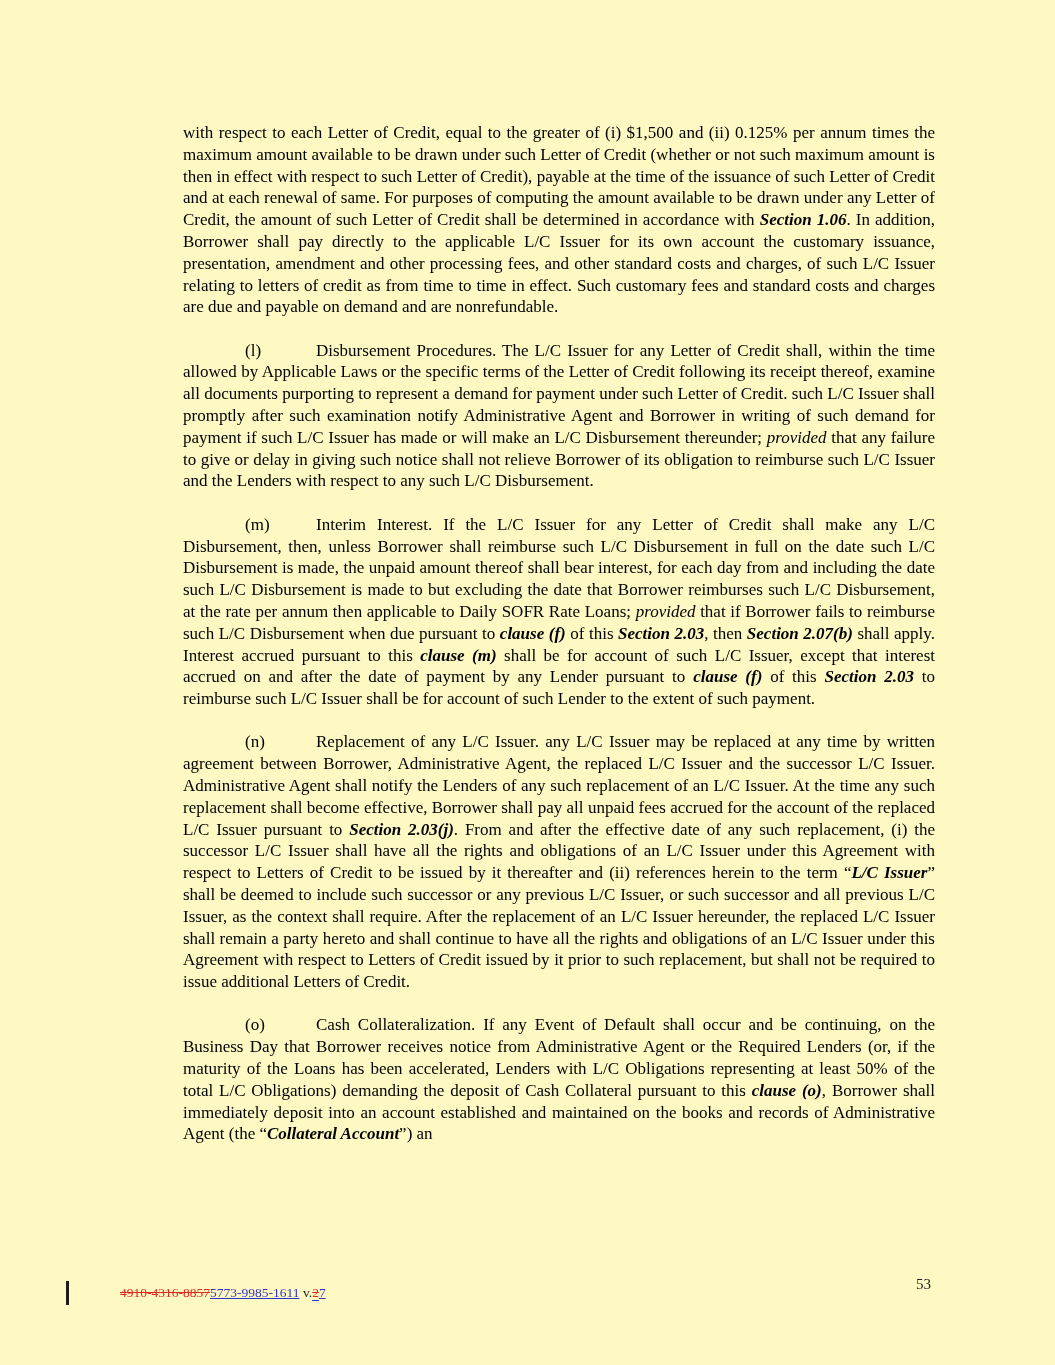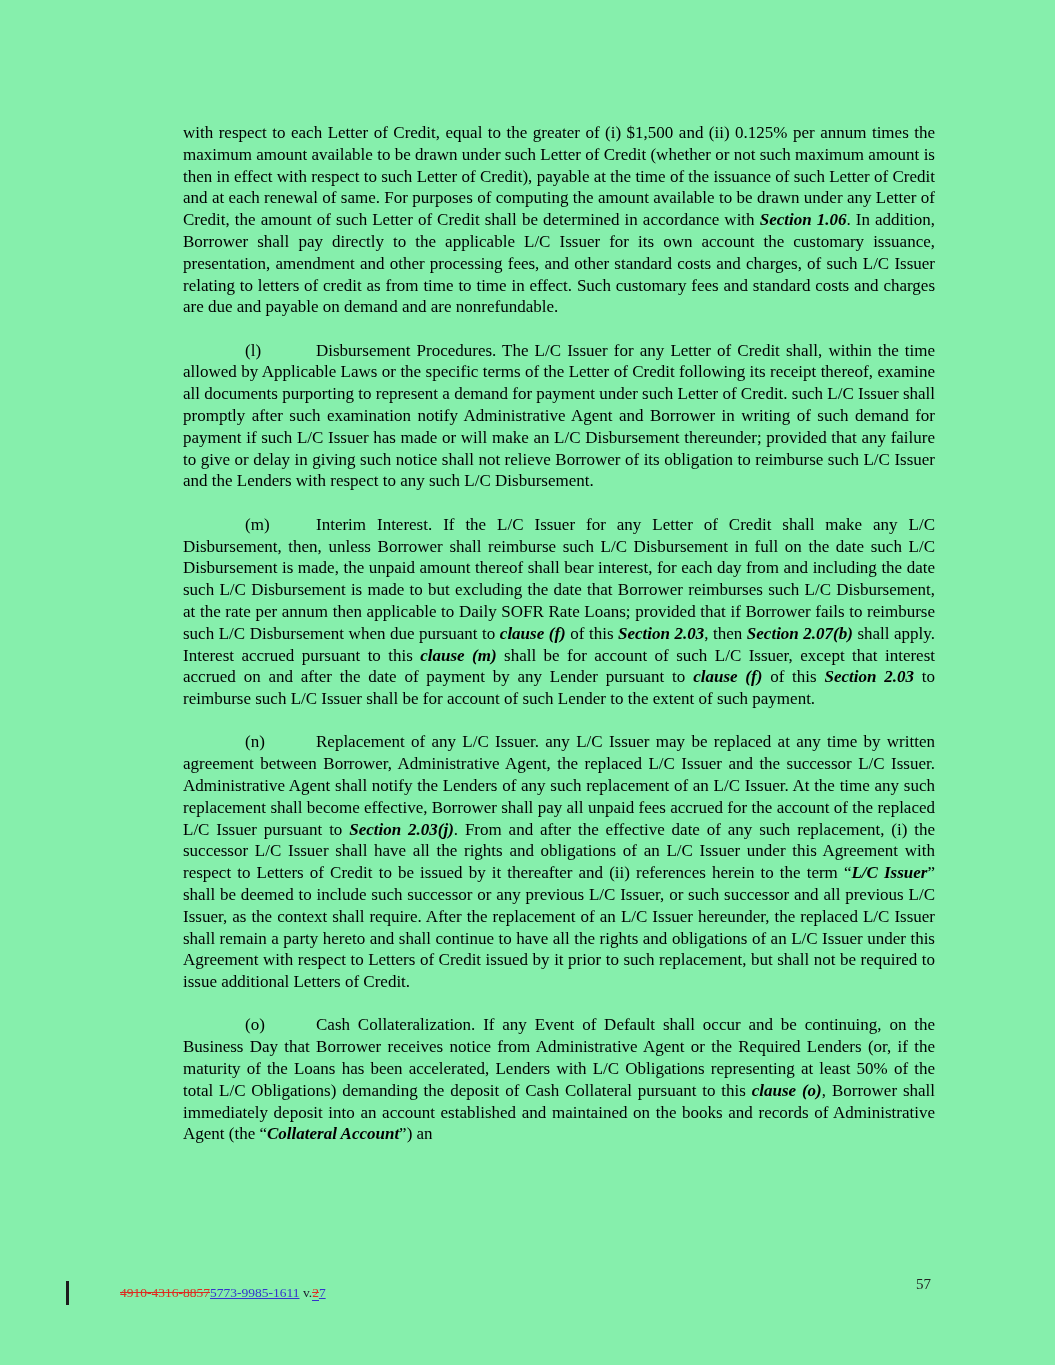--- a/index.html
+++ b/index.html
@@ -4,34 +4,34 @@
 <style>
   html, body { margin: 0; padding: 0; }
   body {
     width: 1055px; height: 1365px;
     background: #ffffff;
     position: relative;
     font-family: "Liberation Serif", serif;
     color: #000000;
     overflow: hidden;
   }
-  .page { position: absolute; inset: 0; background: #86efac; }
+  .page { position: absolute; inset: 0; background: #fef9c3; }
   .content {
     position: absolute;
     left: 183px; top: 122px; width: 752px;
     font-size: 17px; line-height: 21.8px;
     text-align: justify;
     color: #000000;
   }
   p.para { margin: 0 0 21.5px 0; padding: 0; }
   p.para.labeled { text-indent: 62px; }
   .plabel { display: inline-block; width: 71px; text-indent: 0; }
   .n  { font-weight: 400; font-style: normal; }
   .b  { font-weight: 400; font-style: normal; }
-  .i  { font-weight: 400; }
+  .i  { font-weight: 400; font-style: italic; }
   .bi { font-weight: 700; font-style: italic; }
 
   .changebar {
     position: absolute; left: 66px; top: 1281px;
     width: 2.5px; height: 24px; background: #1c1c1c;
   }
   .footer-ids {
     position: absolute; left: 120px; top: 1284px;
     font-size: 13.5px; line-height: 18px; white-space: nowrap;
   }
@@ -64,15 +64,15 @@
       <p class="para labeled"><span class="plabel">(l)</span><span class="b">Disbursement Procedures</span><span class="n">. The L/C Issuer for any Letter of Credit shall, within the time allowed by Applicable Laws or the specific terms of the Letter of Credit following its receipt thereof, examine all documents purporting to represent a demand for payment under such Letter of Credit. such L/C Issuer shall promptly after such examination notify Administrative Agent and Borrower in writing of such demand for payment if such L/C Issuer has made or will make an L/C Disbursement thereunder; </span><span class="i">provided</span><span class="n"> that any failure to give or delay in giving such notice shall not relieve Borrower of its obligation to reimburse such L/C Issuer and the Lenders with respect to any such L/C Disbursement.</span></p>
       <p class="para labeled"><span class="plabel">(m)</span><span class="b">Interim Interest</span><span class="n">. If the L/C Issuer for any Letter of Credit shall make any L/C Disbursement, then, unless Borrower shall reimburse such L/C Disbursement in full on the date such L/C Disbursement is made, the unpaid amount thereof shall bear interest, for each day from and including the date such L/C Disbursement is made to but excluding the date that Borrower reimburses such L/C Disbursement, at the rate per annum then applicable to Daily SOFR Rate Loans; </span><span class="i">provided</span><span class="n"> that if Borrower fails to reimburse such L/C Disbursement when due pursuant to </span><span class="bi">clause (f)</span><span class="n"> of this </span><span class="bi">Section 2.03</span><span class="n">, then </span><span class="bi">Section 2.07(b)</span><span class="n"> shall apply. Interest accrued pursuant to this </span><span class="bi">clause (m)</span><span class="n"> shall be for account of such L/C Issuer, except that interest accrued on and after the date of payment by any Lender pursuant to </span><span class="bi">clause (f)</span><span class="n"> of this </span><span class="bi">Section 2.03</span><span class="n"> to reimburse such L/C Issuer shall be for account of such Lender to the extent of such payment.</span></p>
       <p class="para labeled"><span class="plabel">(n)</span><span class="b">Replacement of any L/C Issuer</span><span class="n">. any L/C Issuer may be replaced at any time by written agreement between Borrower, Administrative Agent, the replaced L/C Issuer and the successor L/C Issuer. Administrative Agent shall notify the Lenders of any such replacement of an L/C Issuer. At the time any such replacement shall become effective, Borrower shall pay all unpaid fees accrued for the account of the replaced L/C Issuer pursuant to </span><span class="bi">Section 2.03(j)</span><span class="n">. From and after the effective date of any such replacement, (i) the successor L/C Issuer shall have all the rights and obligations of an L/C Issuer under this Agreement with respect to Letters of Credit to be issued by it thereafter and (ii) references herein to the term “</span><span class="bi">L/C Issuer</span><span class="n">” shall be deemed to include such successor or any previous L/C Issuer, or such successor and all previous L/C Issuer, as the context shall require. After the replacement of an L/C Issuer hereunder, the replaced L/C Issuer shall remain a party hereto and shall continue to have all the rights and obligations of an L/C Issuer under this Agreement with respect to Letters of Credit issued by it prior to such replacement, but shall not be required to issue additional Letters of Credit.</span></p>
       <p class="para labeled"><span class="plabel">(o)</span><span class="b">Cash Collateralization</span><span class="n">. If any Event of Default shall occur and be continuing, on the Business Day that Borrower receives notice from Administrative Agent or the Required Lenders (or, if the maturity of the Loans has been accelerated, Lenders with L/C Obligations representing at least 50% of the total L/C Obligations) demanding the deposit of Cash Collateral pursuant to this </span><span class="bi">clause (o)</span><span class="n">, Borrower shall immediately deposit into an account established and maintained on the books and records of Administrative Agent (the “</span><span class="bi">Collateral Account</span><span class="n">”) an</span></p>
     </div>
 
   <div class="changebar"></div>
 
   <div class="footer-ids"><span class="del">4910-4316-8857</span><span class="ins">5773-9985-1611</span><span class="vp"> v.</span><span class="del-ins">2</span><span class="ins">7</span></div>
 
-  <div class="page-num">57</div>
+  <div class="page-num">53</div>
 
 </div>
 
 </body></html>

